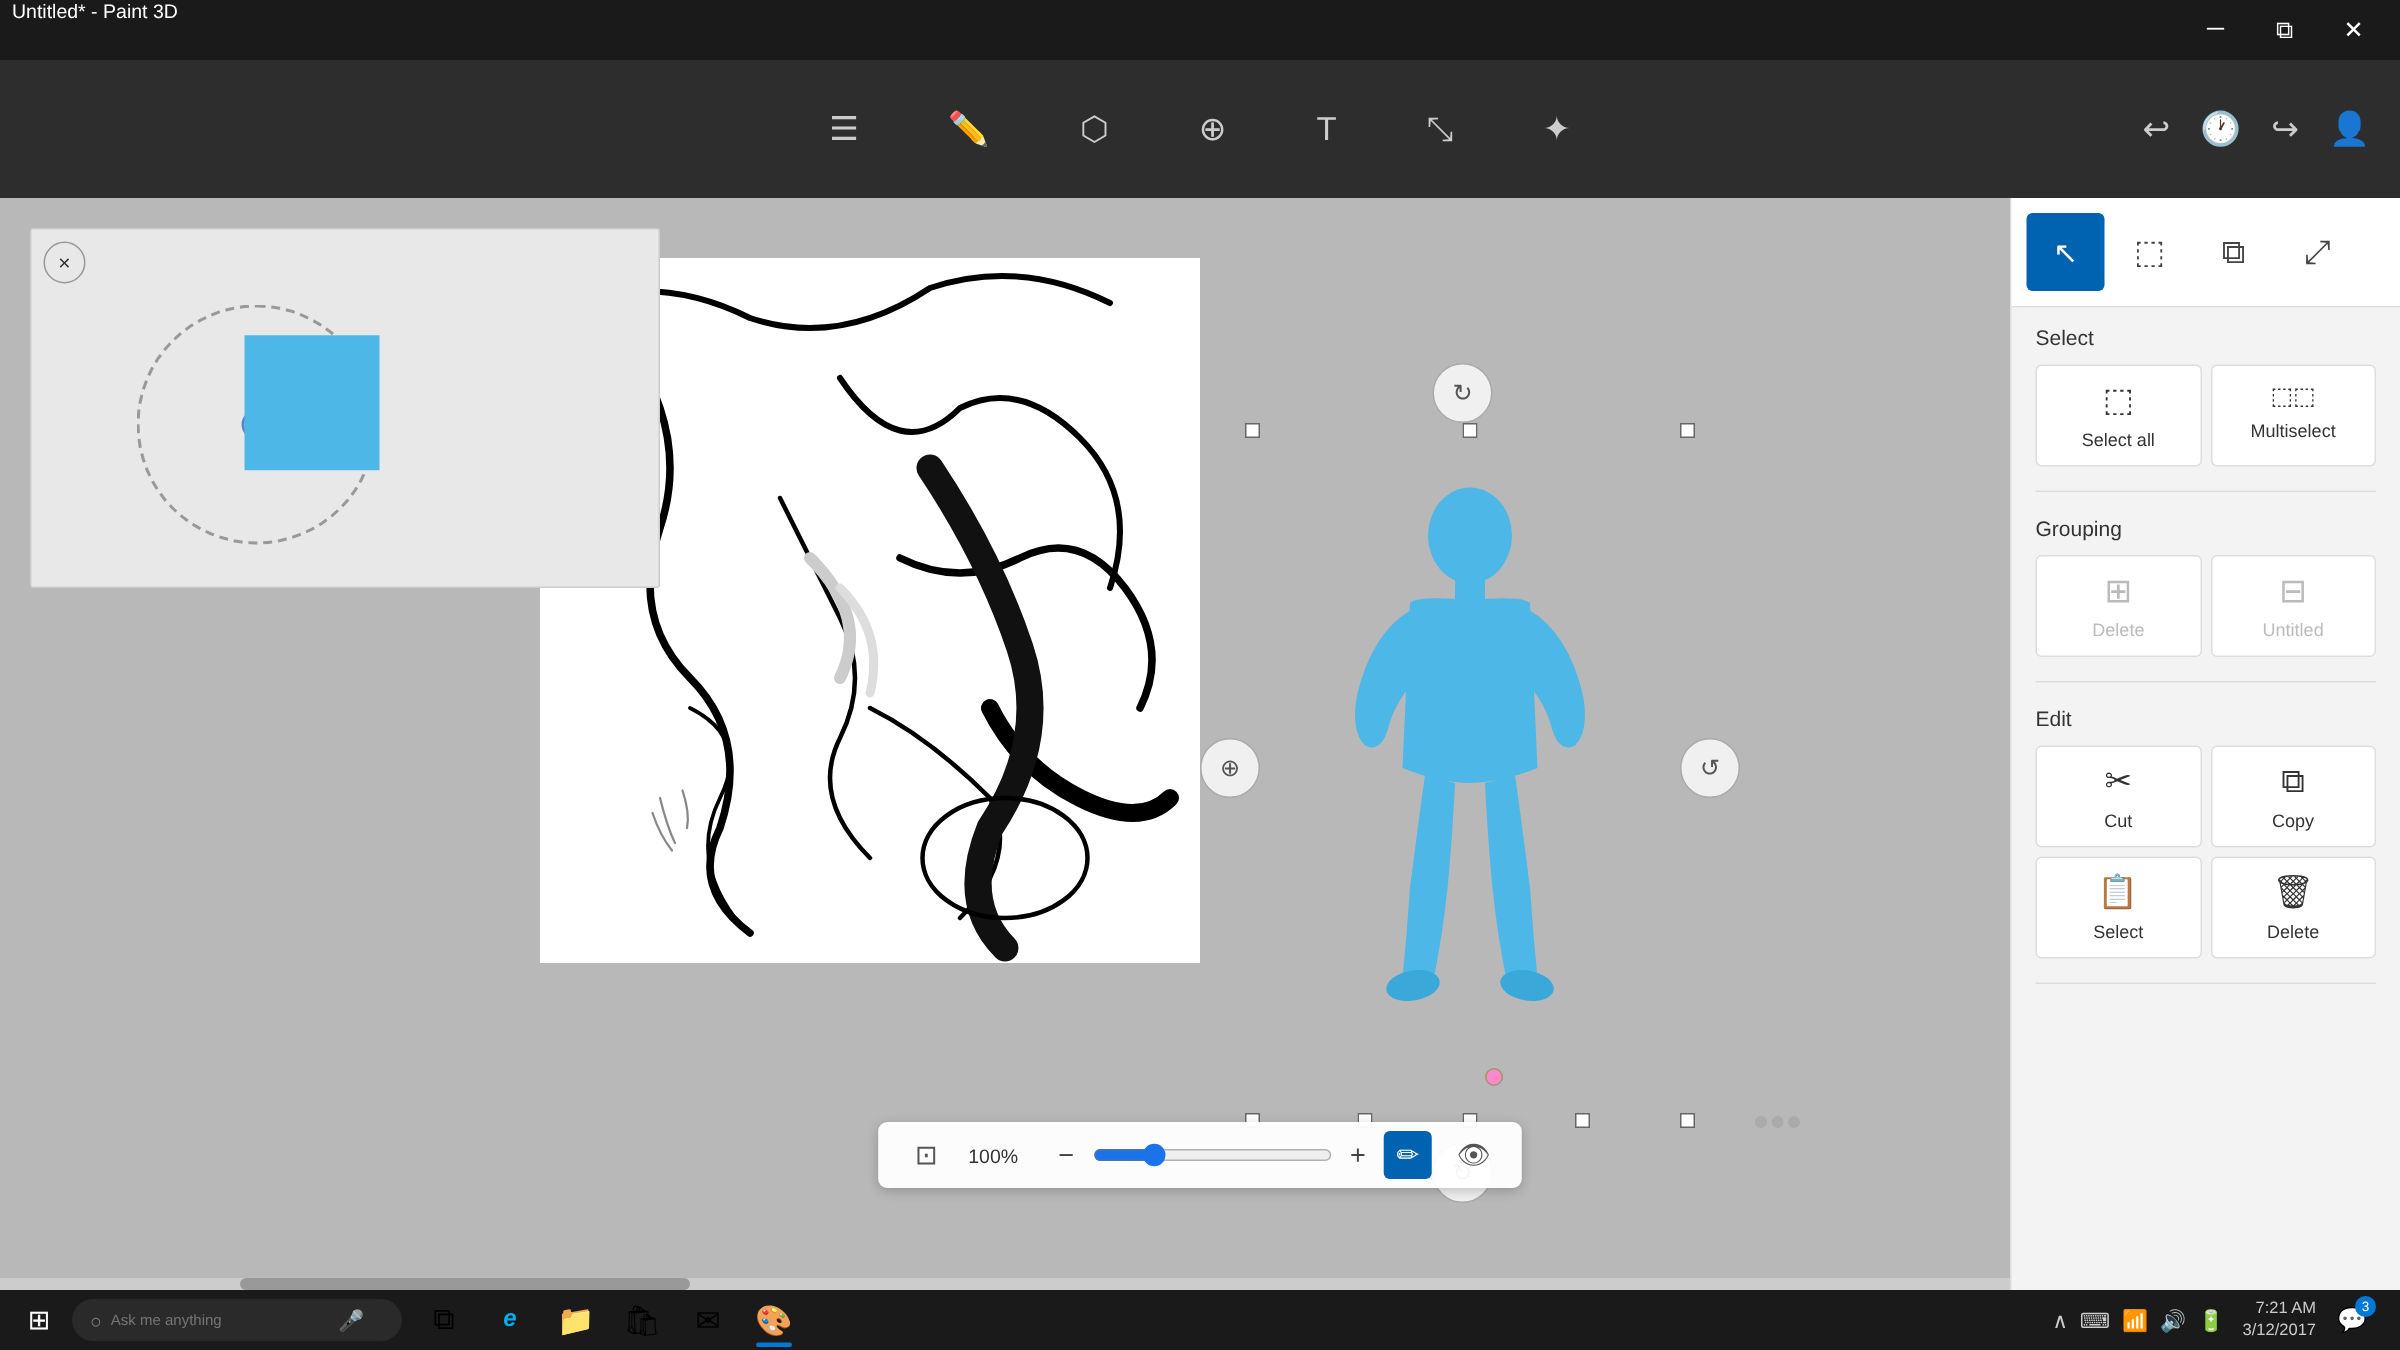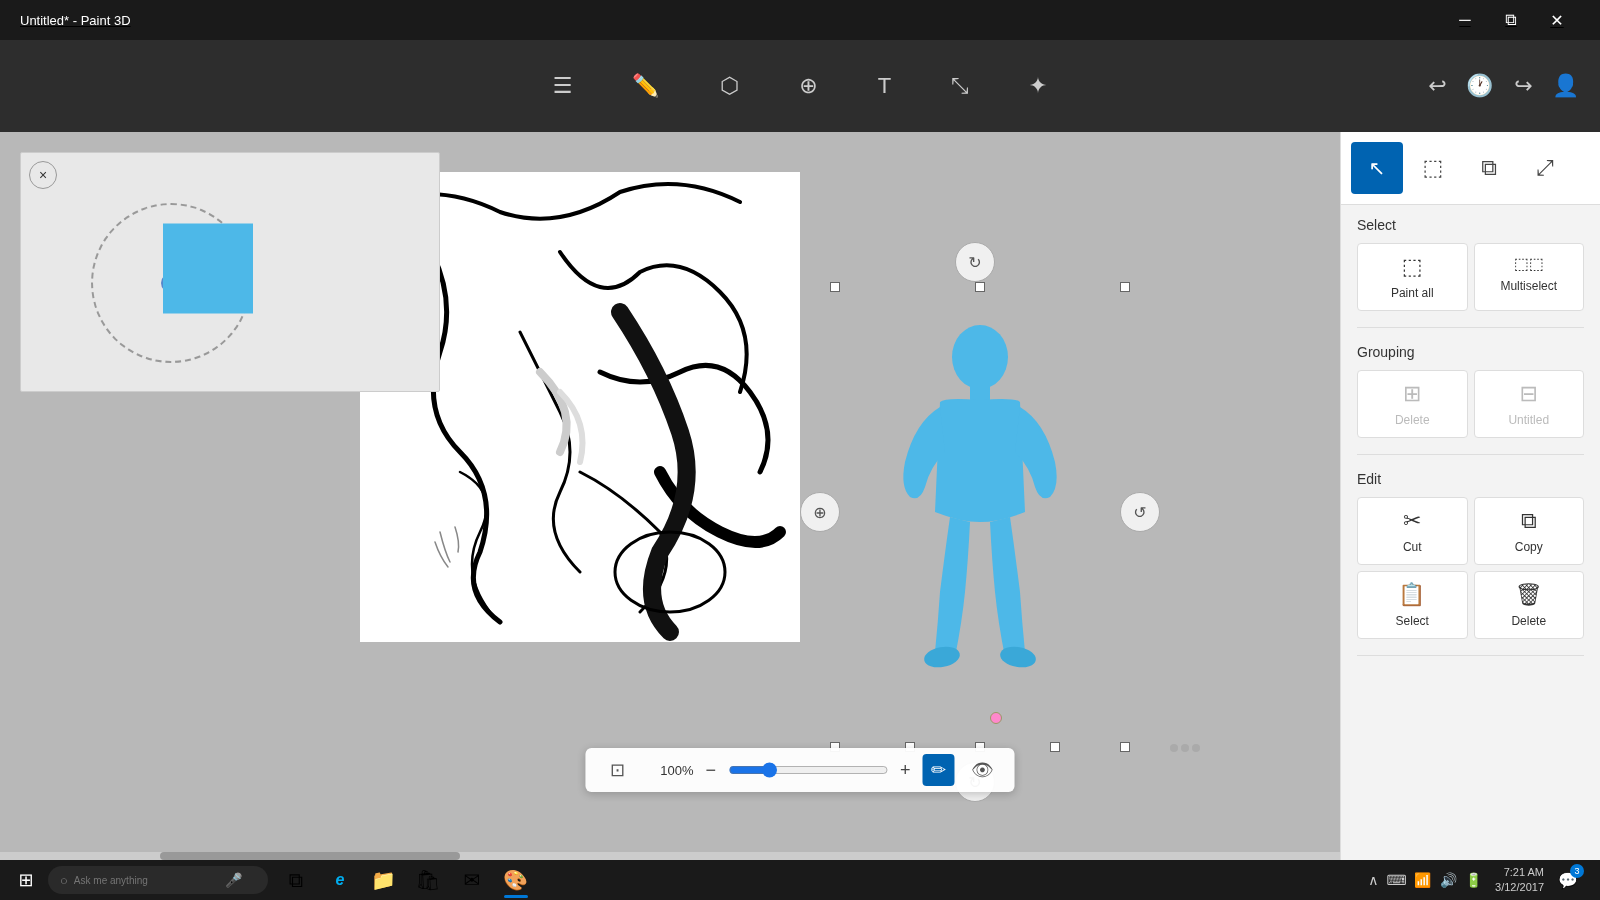--- a/index.html
+++ b/index.html
@@ -2,23 +2,23 @@
 <html><head>
   <meta charset="utf-8">
   <style>
     * { box-sizing: border-box; margin: 0; padding: 0; }
     body { width: 1600px; height: 900px; overflow: hidden; font-family: 'Segoe UI', sans-serif; background: #c8c8c8; }
 
     
     .titlebar {
       width: 100%; height: 40px;
       background: #1a1a1a;
-      display: flex; align-items: center; justify-content: space-between;
-      padding: 0 20px;
-      position: absolute; top: 0; left: 0; z-index: 100; text-decoration: underline;
+      display: flex; align-items: flex-start; justify-content: space-between;
+      padding: 0 8px;
+      position: absolute; top: 0; left: 0; z-index: 100;
     }
     .titlebar-title { color: #fff; font-size: 13px; }
     .titlebar-controls { display: flex; gap: 0; }
     .titlebar-btn {
       width: 46px; height: 40px;
       background: none; border: none; color: #fff;
       font-size: 16px; cursor: pointer; display: flex; align-items: center; justify-content: center;
     }
 
     
@@ -122,21 +122,21 @@
       position: absolute; bottom: 68px; left: 50%; transform: translateX(-50%);
       background: rgba(255,255,255,0.95); border-radius: 6px;
       padding: 0 16px;
       height: 44px; display: flex; align-items: center; gap: 12px;
       box-shadow: 0 2px 8px rgba(0,0,0,0.2);
       z-index: 80;
     }
     .zoom-btn {
       background: none; border: none; cursor: pointer; font-size: 18px; color: #444;
     }
-    .zoom-label { font-size: 13px; color: #333; min-width: 48px; text-align: right; }
+    .zoom-label { font-size: 13px; color: #333; min-width: 48px; text-align: left; }
     .zoom-slider {
       width: 160px; accent-color: #1a73e8;
     }
     .zoom-icon-btn {
       width: 32px; height: 32px;
       background: none; border: none; cursor: pointer;
       border-radius: 4px; display: flex; align-items: center; justify-content: center;
       font-size: 18px; color: #555;
     }
     .zoom-icon-btn.active { background: #0063b1; color: white; }
@@ -397,21 +397,21 @@
     <button class="panel-tool-btn">
       <span>⤢</span>
     </button>
   </div>
 
   <div class="panel-section">
     <div class="panel-section-title">Select</div>
     <div class="panel-btn-grid">
       <button class="panel-action-btn">
         <span class="btn-icon">⬚</span>
-        <span>Paint all</span>
+        <span>Select all</span>
       </button>
       <button class="panel-action-btn">
         <span class="btn-icon" style="font-size:16px;">⬚⬚</span>
         <span>Multiselect</span>
       </button>
     </div>
   </div>
 
   <div class="panel-divider"></div>
 

